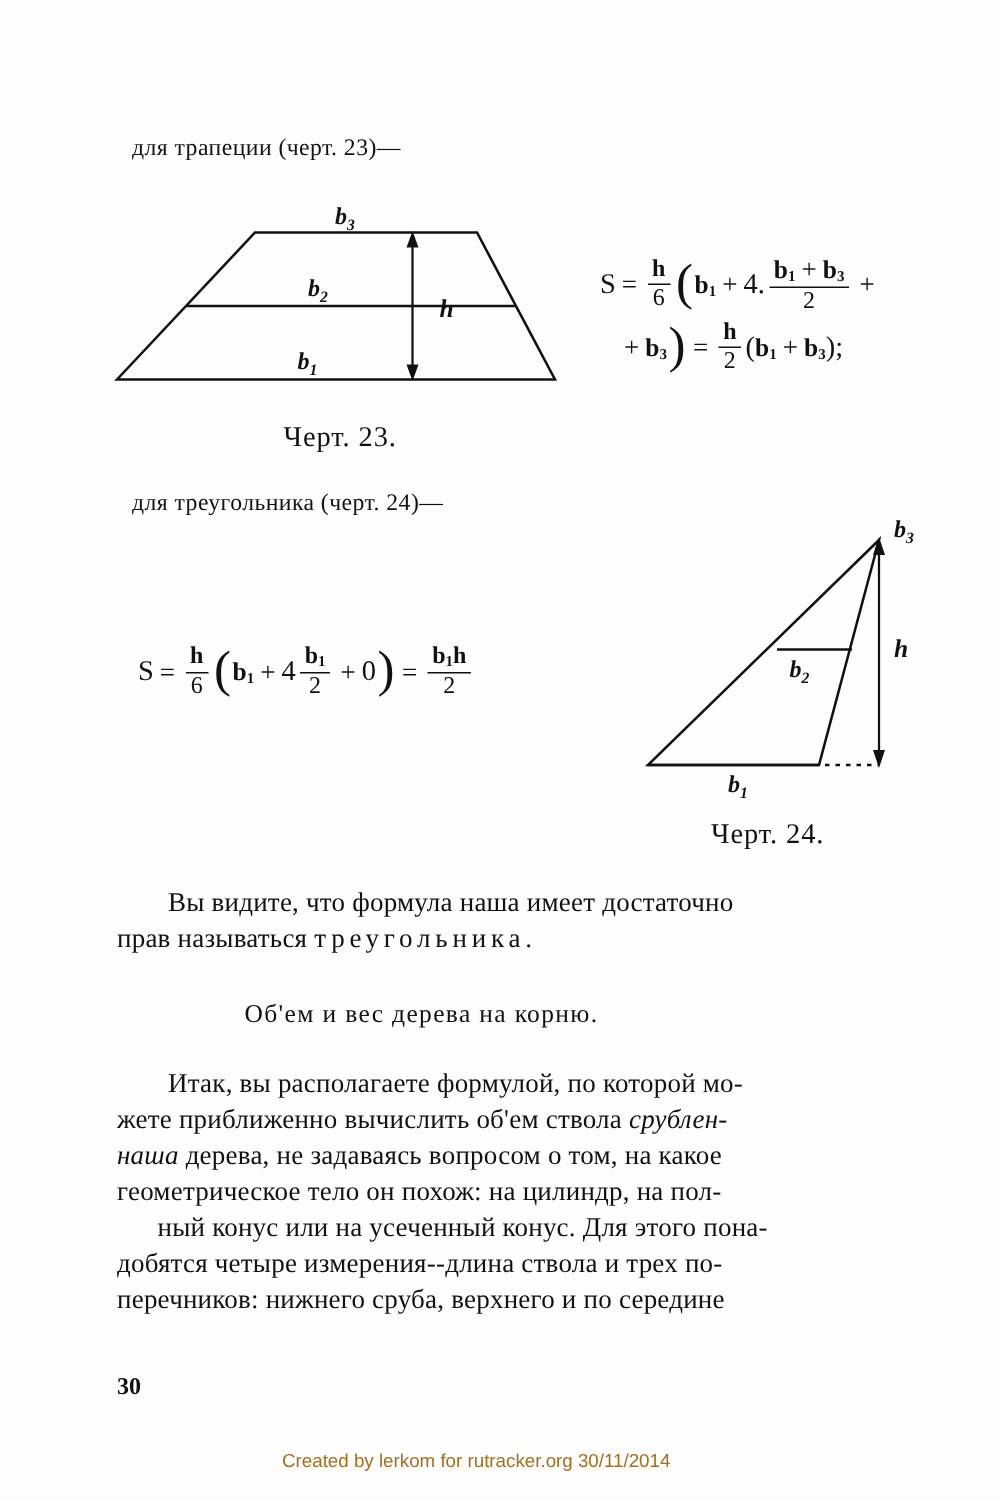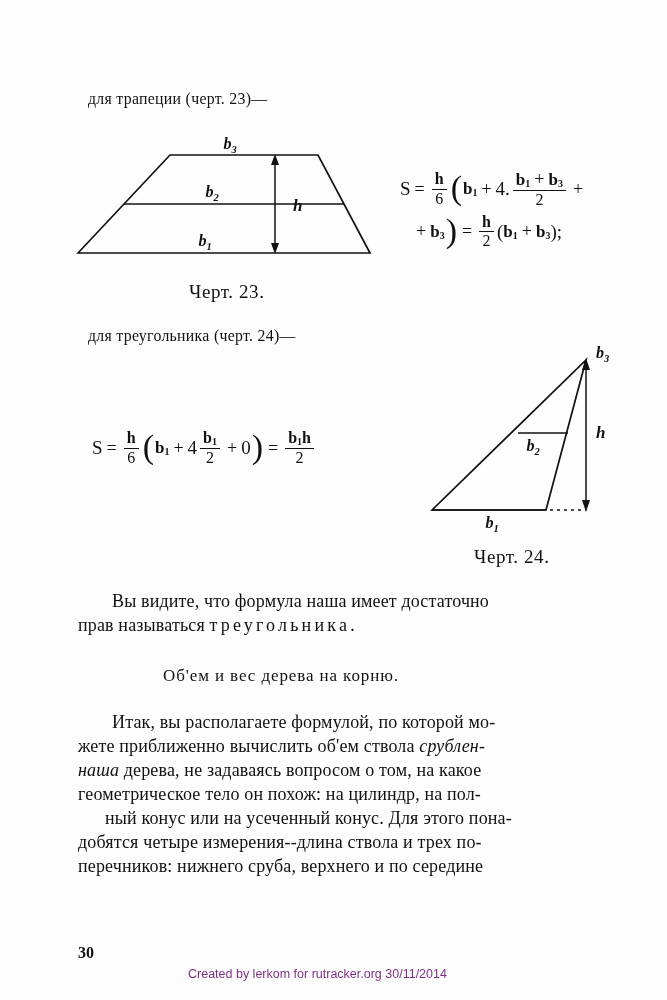--- a/index.html
+++ b/index.html
@@ -120,21 +120,21 @@
     letter-spacing: 0.9px;
     white-space: nowrap;
   }
   .pagenum {
     position: absolute;
     font-weight: bold;
     font-size: 16px;
   }
   .watermark {
     position: absolute;
-    color: #701a75;
+    color: #a16207;
     font-family: "Liberation Sans", sans-serif;
     font-size: 12.5px;
     white-space: nowrap;
     opacity: 0.92;
   }
 </style>
 </head>
 <body>
 
 <div class="page">
@@ -265,17 +265,17 @@
 
   <div class="bodytext" style="left:78px; top:760px;">
     <span class="ital">наша</span><span> дерева, не задаваясь вопросом о том, на какое</span>
   </div>
 
   <div class="bodytext" style="left:78px; top:784px;">геометрическое тело он похож: на цилиндр, на пол-</div>
   <div class="bodytext" style="left:90px; top:808px;margin-left:15px;">ный конус или на усеченный конус. Для этого пона-</div>
   <div class="bodytext" style="left:78px; top:832px;">добятся четыре измерения--длина ствола и трех по-</div>
   <div class="bodytext" style="left:78px; top:856px;">перечников: нижнего сруба, верхнего и по середине</div>
 
-  <div class="pagenum" style="left:78px; top:944px;">30</div>
+  <div class="pagenum" style="left:78px; top:916px;">30</div>
 
   <div class="watermark" style="left:188px; top:967px;">Created by lerkom for rutracker.org 30/11/2014</div>
 
 </div>
 
 </body></html>

